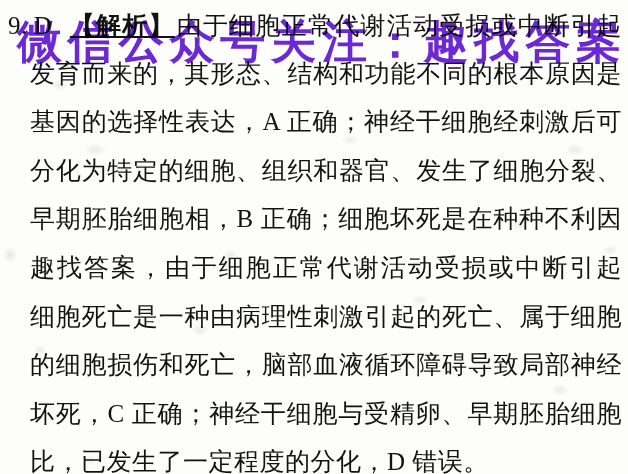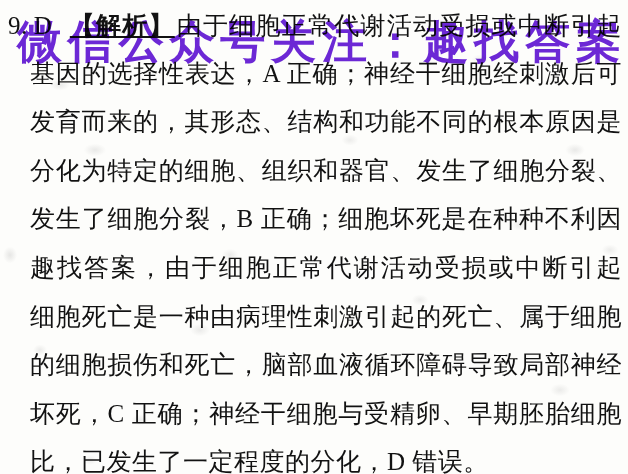--- a/index.html
+++ b/index.html
@@ -95,24 +95,24 @@
 
 <div class="page">
 
   <div class="noise"></div>
 
   <div class="para">
     <div class="line first">
       <span class="qnum">9.</span><span class="ans">D</span>
       <span class="label">【解析】</span><span>由于细胞正常代谢活动受损或中断引起</span>
     </div>
+    <div class="line">发育而来的，其形态、结构和功能不同的根本原因是</div>
     <div class="line">基因的选择性表达，A 正确；神经干细胞经刺激后可</div>
-    <div class="line">发育而来的，其形态、结构和功能不同的根本原因是</div>
     <div class="line">分化为特定的细胞、组织和器官、发生了细胞分裂、分</div>
-    <div class="line">发生了细胞分裂，B 正确；细胞坏死是在种种不利因</div>
+    <div class="line">早期胚胎细胞相，B 正确；细胞坏死是在种种不利因</div>
     <div class="line">趣找答案，由于细胞正常代谢活动受损或中断引起</div>
     <div class="line">细胞死亡是一种由病理性刺激引起的死亡、属于细胞</div>
     <div class="line">的细胞损伤和死亡，脑部血液循环障碍导致局部神经</div>
     <div class="line">坏死，C 正确；神经干细胞与受精卵、早期胚胎细胞相</div>
     <div class="line last">比，已发生了一定程度的分化，D 错误。</div>
   </div>
 
   <div class="watermark" style="color: #6d28d9;">微信公众号关注：趣找答案</div>
 
 </div>

